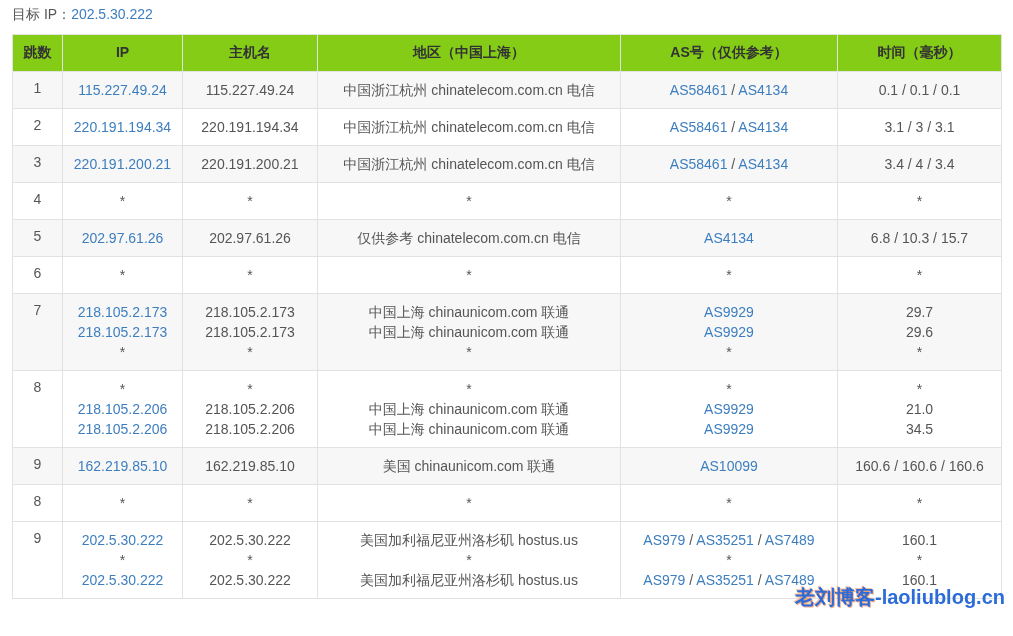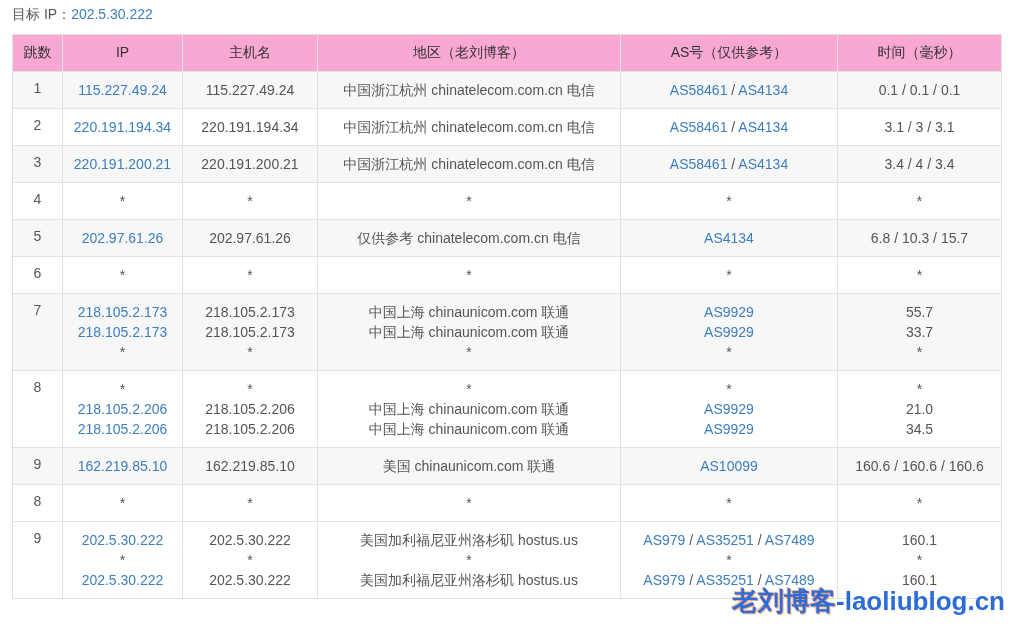--- a/index.html
+++ b/index.html
@@ -26,38 +26,38 @@
     table-layout: fixed;
     width: 989px;
   }
   table.trace th, table.trace td {
     border: 1px solid #e2e2e2;
     text-align: center;
     vertical-align: top;
   }
   table.trace th {
     padding: 9px 4px;
-    font-weight: normal;
+    font-weight: bold;
     color: #333;
-    background: #f9a8d4;
+    background: #84cc16;
   }
   table.trace td {
     padding: 8px 4px;
     color: #555;
   }
   table.trace tr.shade td { background: #f7f7f8; }
   .cell-line { line-height: 20px; min-height: 20px; }
   .link { color: #3d7ebf; cursor: pointer; }
   .sep { color: #555; }
   .hop-cell { color: #444; }
   .watermark {
     position: absolute;
     top: 584px;
     right: 8px;
-    font-size: 26px;
+    font-size: 20px;
     font-weight: bold;
     color: #2c6cd9;
     letter-spacing: 0px;
     white-space: nowrap;
     pointer-events: none;
   }
   .watermark .cn {
     text-shadow: 1px 1px 0 rgba(240,110,40,0.55), -1px -1px 0 rgba(240,110,40,0.45);
   }
 </style>
@@ -77,21 +77,21 @@
         <col style="width:135px">
       <col style="width:303px">
         <col style="width:217px">
         <col style="width:164px">
     </colgroup>
     <thead>
       <tr>
         <th>跳数</th>
         <th>IP</th>
         <th>主机名</th>
-        <th>地区（老刘博客）</th>
+        <th>地区（中国上海）</th>
         <th>AS号（仅供参考）</th>
         <th>时间（毫秒）</th>
       </tr>
     </thead>
     <tbody>
         <tr class="shade">
           <td class="hop-cell">1</td>
           <td>
             <div class="cell-line"><span class="link">115.227.49.24</span></div>
           </td>
@@ -214,22 +214,22 @@
             <div class="cell-line"><span>中国上海 chinaunicom.com 联通</span></div>
             <div class="cell-line"><span>中国上海 chinaunicom.com 联通</span></div>
             <div class="cell-line"><span>*</span></div>
           </td>
           <td>
             <div class="cell-line"><span class="link">AS9929</span></div>
             <div class="cell-line"><span class="link">AS9929</span></div>
             <div class="cell-line"><span class="">*</span></div>
           </td>
           <td>
-            <div class="cell-line"><span>55.7</span></div>
-            <div class="cell-line"><span>33.7</span></div>
+            <div class="cell-line"><span>29.7</span></div>
+            <div class="cell-line"><span>29.6</span></div>
             <div class="cell-line"><span>*</span></div>
           </td>
         </tr>
         <tr>
           <td class="hop-cell">8</td>
           <td>
             <div class="cell-line"><span class="">*</span></div>
             <div class="cell-line"><span class="link">218.105.2.206</span></div>
             <div class="cell-line"><span class="link">218.105.2.206</span></div>
           </td>

